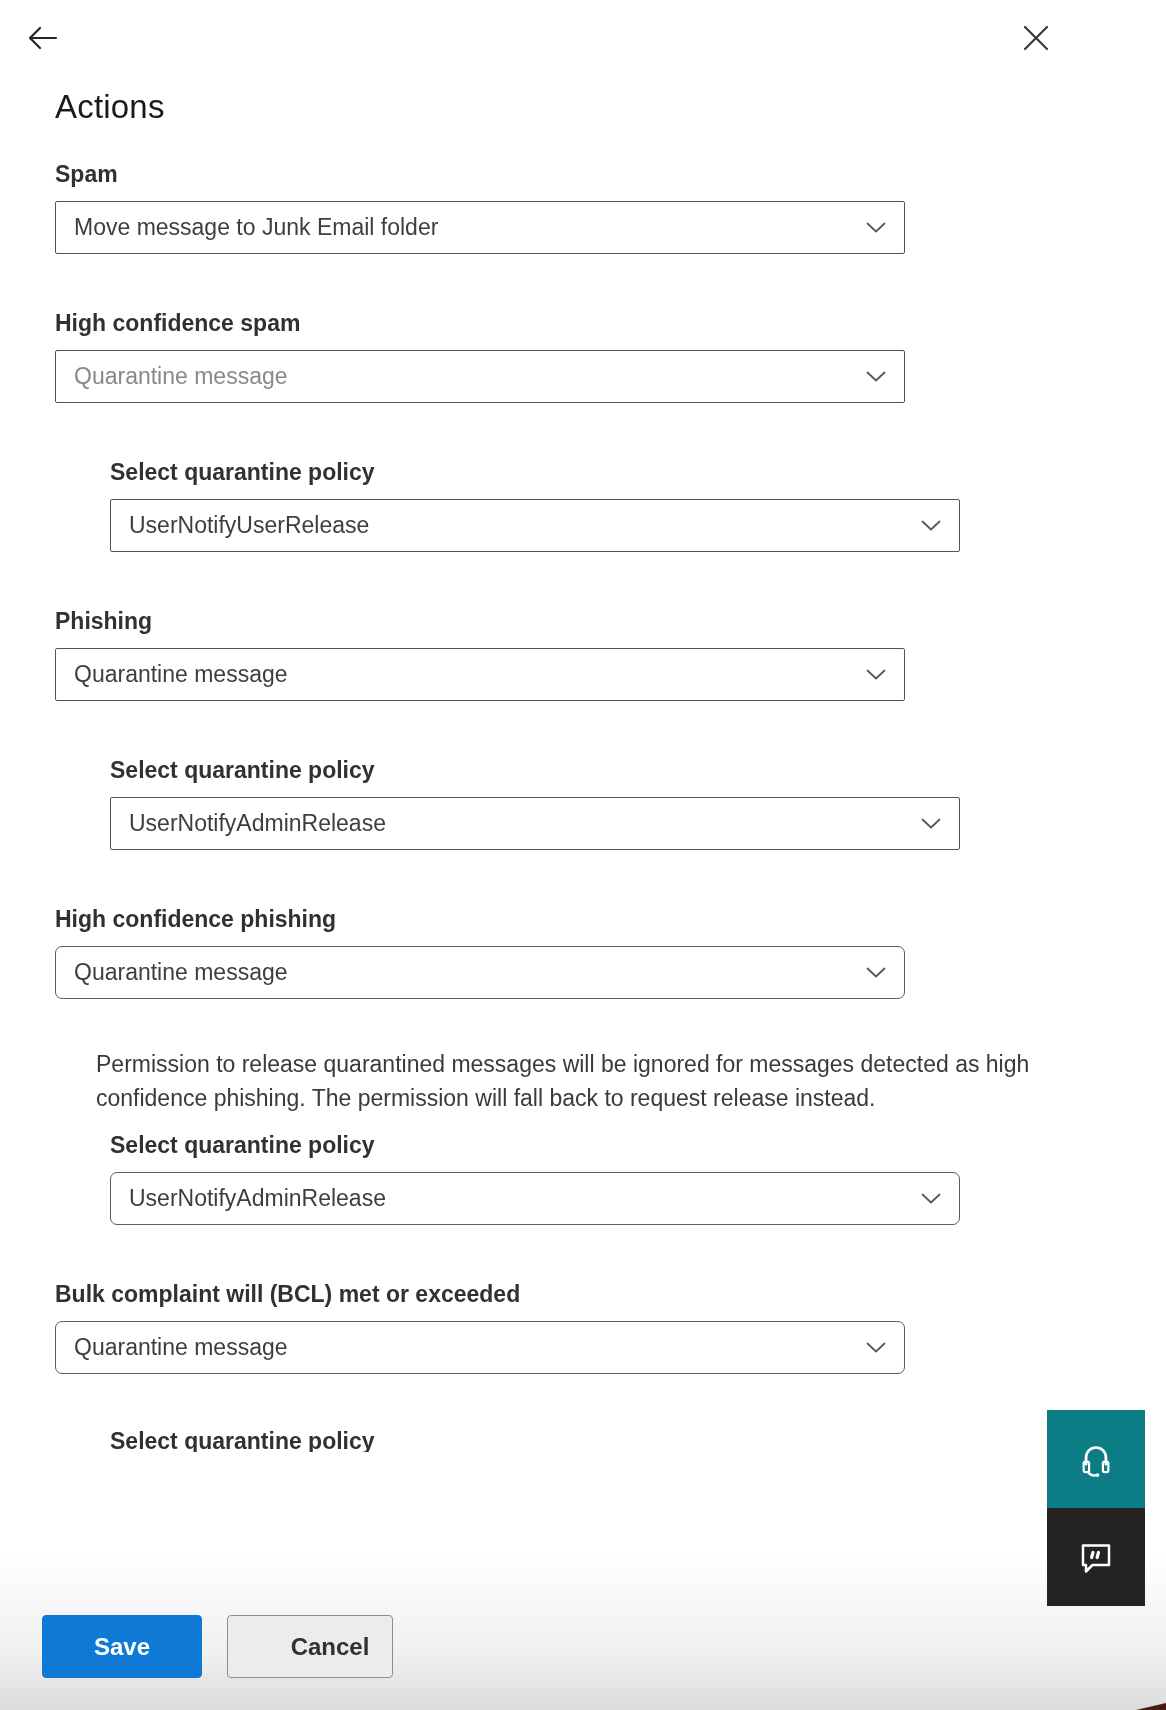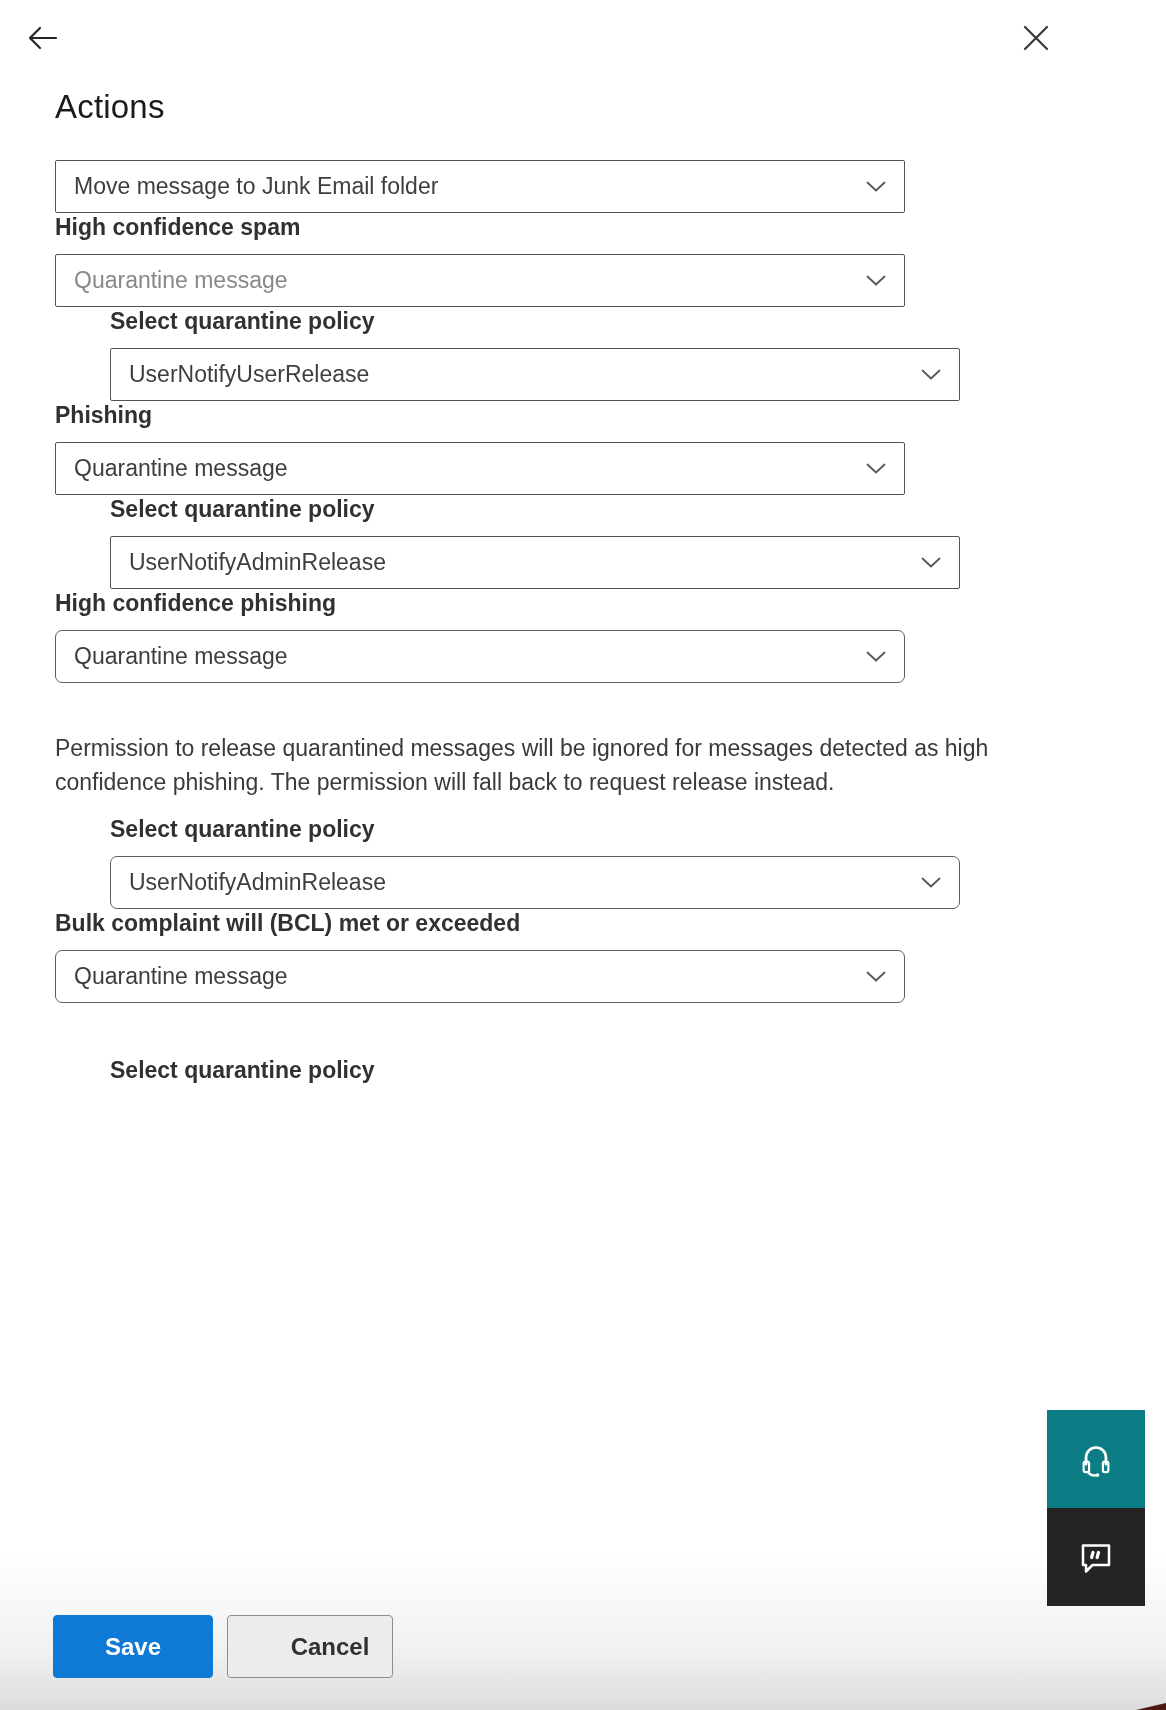--- a/index.html
+++ b/index.html
@@ -15,49 +15,49 @@
   
   .back-btn { position: absolute; left: 22px; top: 20px; width: 40px; height: 36px;
     background: none; border: none; cursor: pointer; display: flex; align-items: center; justify-content: center; }
   .close-btn { position: absolute; left: 1016px; top: 20px; width: 40px; height: 36px;
     background: none; border: none; cursor: pointer; display: flex; align-items: center; justify-content: center; }
 
   .content { padding-left: 55px; }
 
   h1.page-title { font-size: 33px; line-height: 42px; font-weight: 400; color: #1b1a19; margin-top: 86px; letter-spacing: 0.2px; }
 
-  .group { }
+  .group { margin-top: 55px; }
   .group.first { margin-top: 32px; }
   .group.indent { margin-left: 55px; }
   .group.tight { margin-top: 16px; }
   .group.g-bottom { margin-top: 53px; }
 
   .field-label { display: block; font-size: 23px; line-height: 28px; font-weight: 600; color: #323130; margin-bottom: 13px; }
 
   .dropdown {
     width: 850px; height: 53px; background: #fff;
     border: 1.5px solid #55534f; border-radius: 2px;
     display: flex; align-items: center; padding: 16px 18px;
     cursor: pointer; position: relative;
   }
   .dropdown.rounded { border-radius: 7px; border-color: #5f5d5a; }
   .dropdown .value { font-size: 23px; color: #3f3e3c; flex: 1 1 auto; white-space: nowrap; overflow: hidden; }
   .dropdown .value.muted { color: #8a8886; }
   .dropdown .chev { flex: 0 0 auto; display: flex; align-items: center; margin-left: 10px; }
 
-  .note { margin-top: 48px; width: 990px; font-size: 23px; line-height: 34px; color: #3b3a39; font-weight: 400; }
+  .note { margin-top: 48px; width: 990px; font-size: 23px; line-height: 34px; color: #3b3a39; font-weight: 400; margin-left: 41px; }
 
   
   .footer {
     position: absolute; left: 0; top: 1452px; width: 1166px; height: 258px; z-index: 5;
     background: linear-gradient(180deg, #ffffff 0%, #ffffff 40%, #f0f0f0 78%, #dcdcdc 100%);
   }
   .btn { position: absolute; top: 163px; height: 63px; border-radius: 4px; font-size: 24px; font-weight: 600;
     font-family: "Liberation Sans", sans-serif; cursor: pointer; }
-  .btn-save { left: 53px; width: 160px; background: #0f7ad5; border: 1.5px solid #0f7ad5; color: #ffffff; }
+  .btn-save { left: 42px; width: 160px; background: #0f7ad5; border: 1.5px solid #0f7ad5; color: #ffffff; }
   .btn-cancel { left: 227px; width: 166px; background: #ececeb; border: 1.5px solid #8f8d8b; color: #323130; padding-left: 40px; }
 
   
   .float-btn { position: absolute; left: 1047px; width: 98px; height: 98px; border: none; cursor: pointer;
     display: flex; align-items: center; justify-content: center; z-index: 6; }
   .float-help { top: 1410px; background: #0c7d85; }
   .float-feedback { top: 1508px; background: #252423; }
 
   .corner-sliver { position: absolute; right: 0; bottom: 0; width: 30px; height: 7px; z-index: 7;
     background: #4b1a13; clip-path: polygon(100% 0, 100% 100%, 0 100%); }
@@ -81,20 +81,21 @@
           <path d="M4 4 L26 26 M26 4 L4 26" stroke="#3a3938" stroke-width="2.2" fill="none" stroke-linecap="round"></path>
         </svg>
     </span>
   </button>
 
   <div class="content">
 
     <h1 class="page-title">Actions</h1>
 
     <div class="group first">
+      <span class="field-label">Spam</span>
       <div class="dropdown" role="combobox">
         <span class="value">Move message to Junk Email folder</span>
         <span class="chev">
           <svg width="20" height="11" viewBox="0 0 20 11">
               <polyline points="1.5,1.5 10,9.5 18.5,1.5" stroke="#5a5856" stroke-width="1.8" fill="none" stroke-linecap="round" stroke-linejoin="round"></polyline>
             </svg>
         </span>
       </div>
     </div>
 

